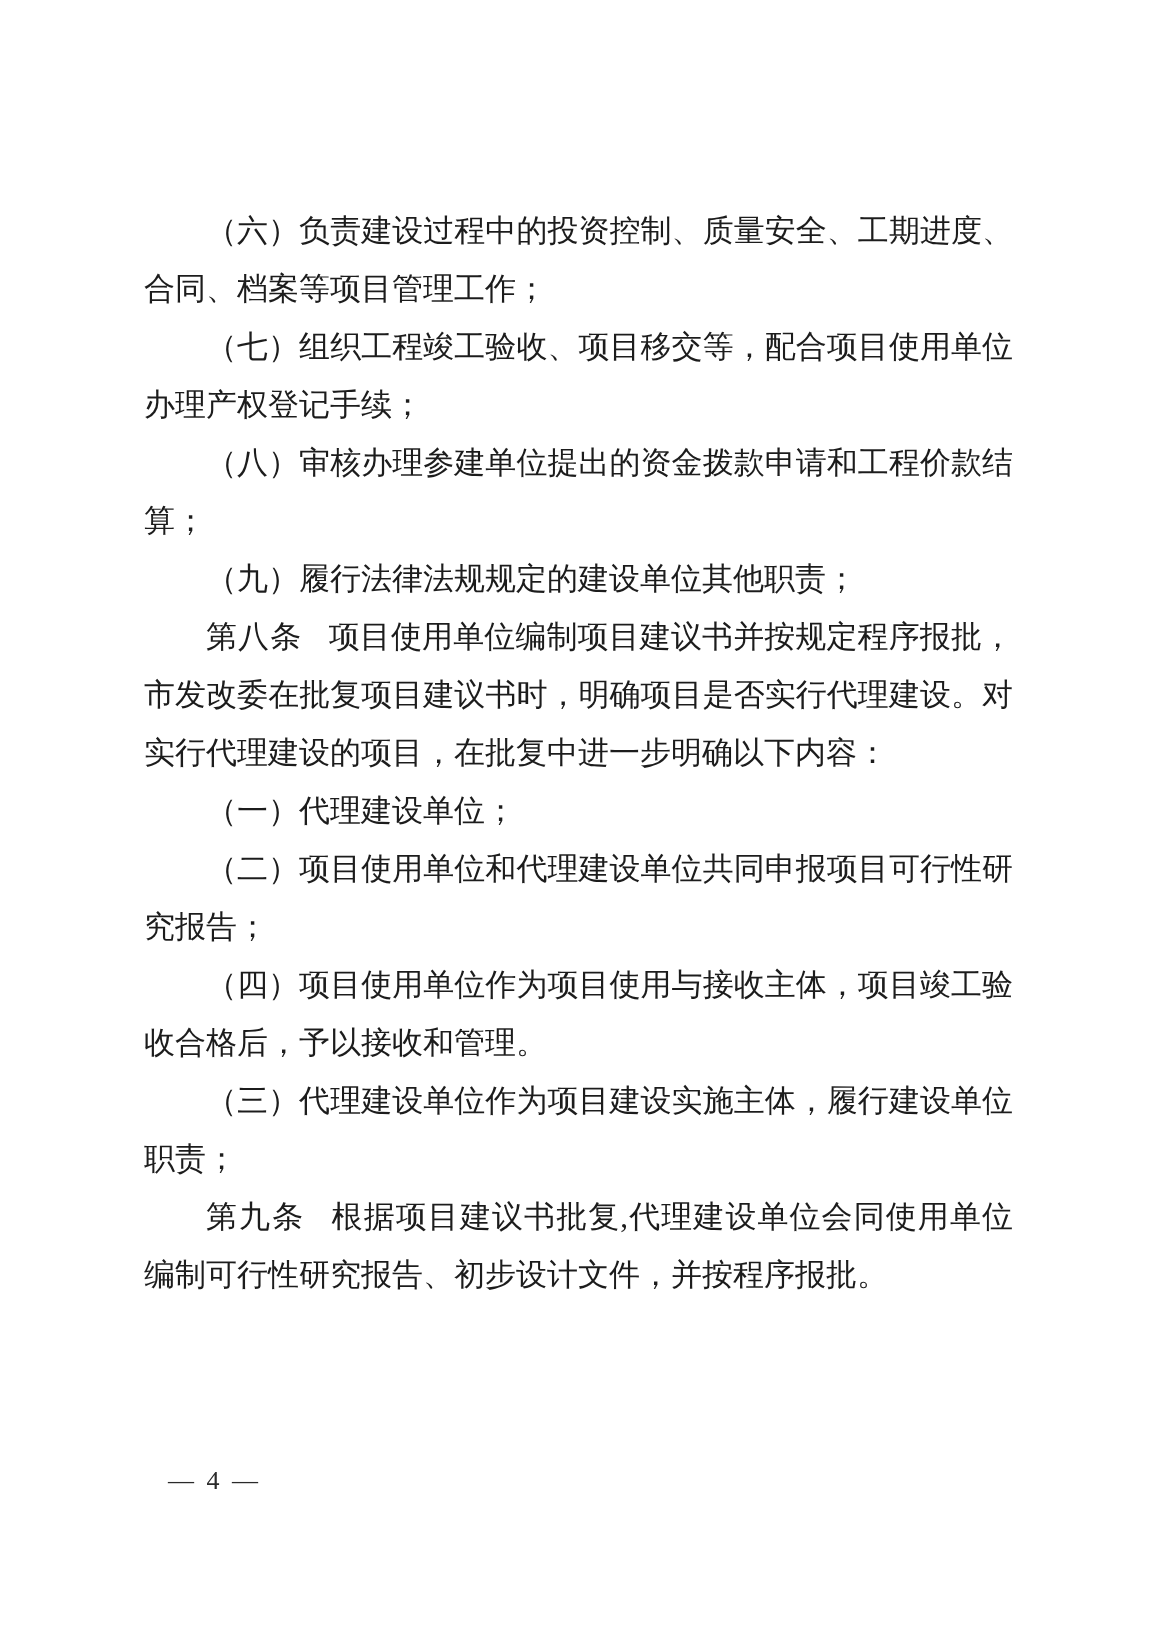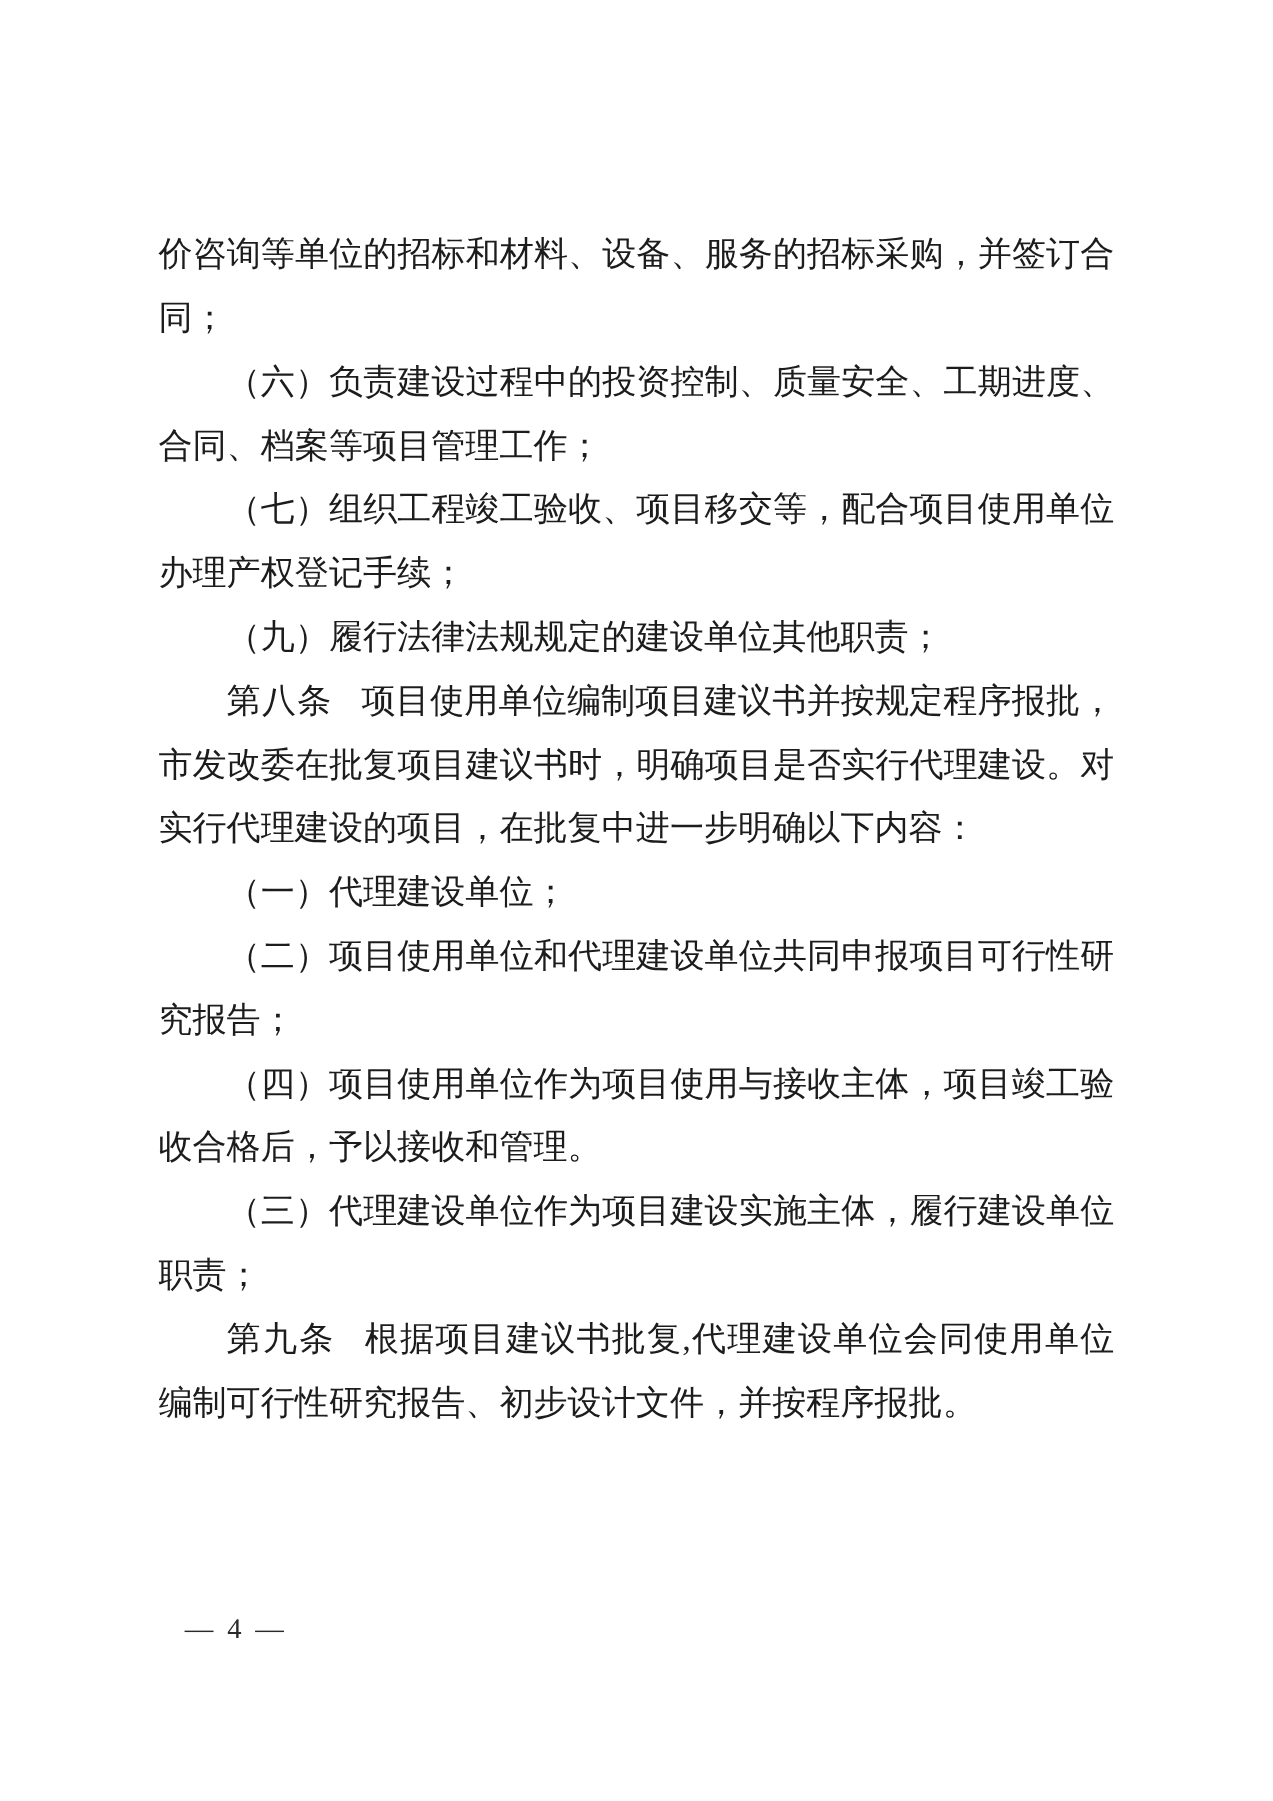--- a/index.html
+++ b/index.html
@@ -54,26 +54,26 @@
     font-family: "Liberation Serif", "DejaVu Serif", serif;
   }
 </style>
 </head>
 <body>
 
 <div class="page">
 
   <div class="doc-body">
 
-    <p class="para"><span>价咨询等单位的招标和材料、设备、服务的招标采购，并签订合同；</span></p>
 
     <p class="para indent"><span>（六）负责建设过程中的投资控制、质量安全、工期进度、合同、档案等项目管理工作；</span></p>
 
     <p class="para indent"><span>（七）组织工程竣工验收、项目移交等，配合项目使用单位办理产权登记手续；</span></p>
 
+    <p class="para indent"><span>（八）审核办理参建单位提出的资金拨款申请和工程价款结算；</span></p>
 
     <p class="para indent"><span>（九）履行法律法规规定的建设单位其他职责；</span></p>
 
 
     <p class="para indent"><span class="para-lead">第八条</span><span>项目使用单位编制项目建议书并按规定程序报批，市发改委在批复项目建议书时，明确项目是否实行代理建设。对实行代理建设的项目，在批复中进一步明确以下内容：</span></p>
 
     <p class="para indent"><span>（一）代理建设单位；</span></p>
 
     <p class="para indent"><span>（二）项目使用单位和代理建设单位共同申报项目可行性研究报告；</span></p>
 

